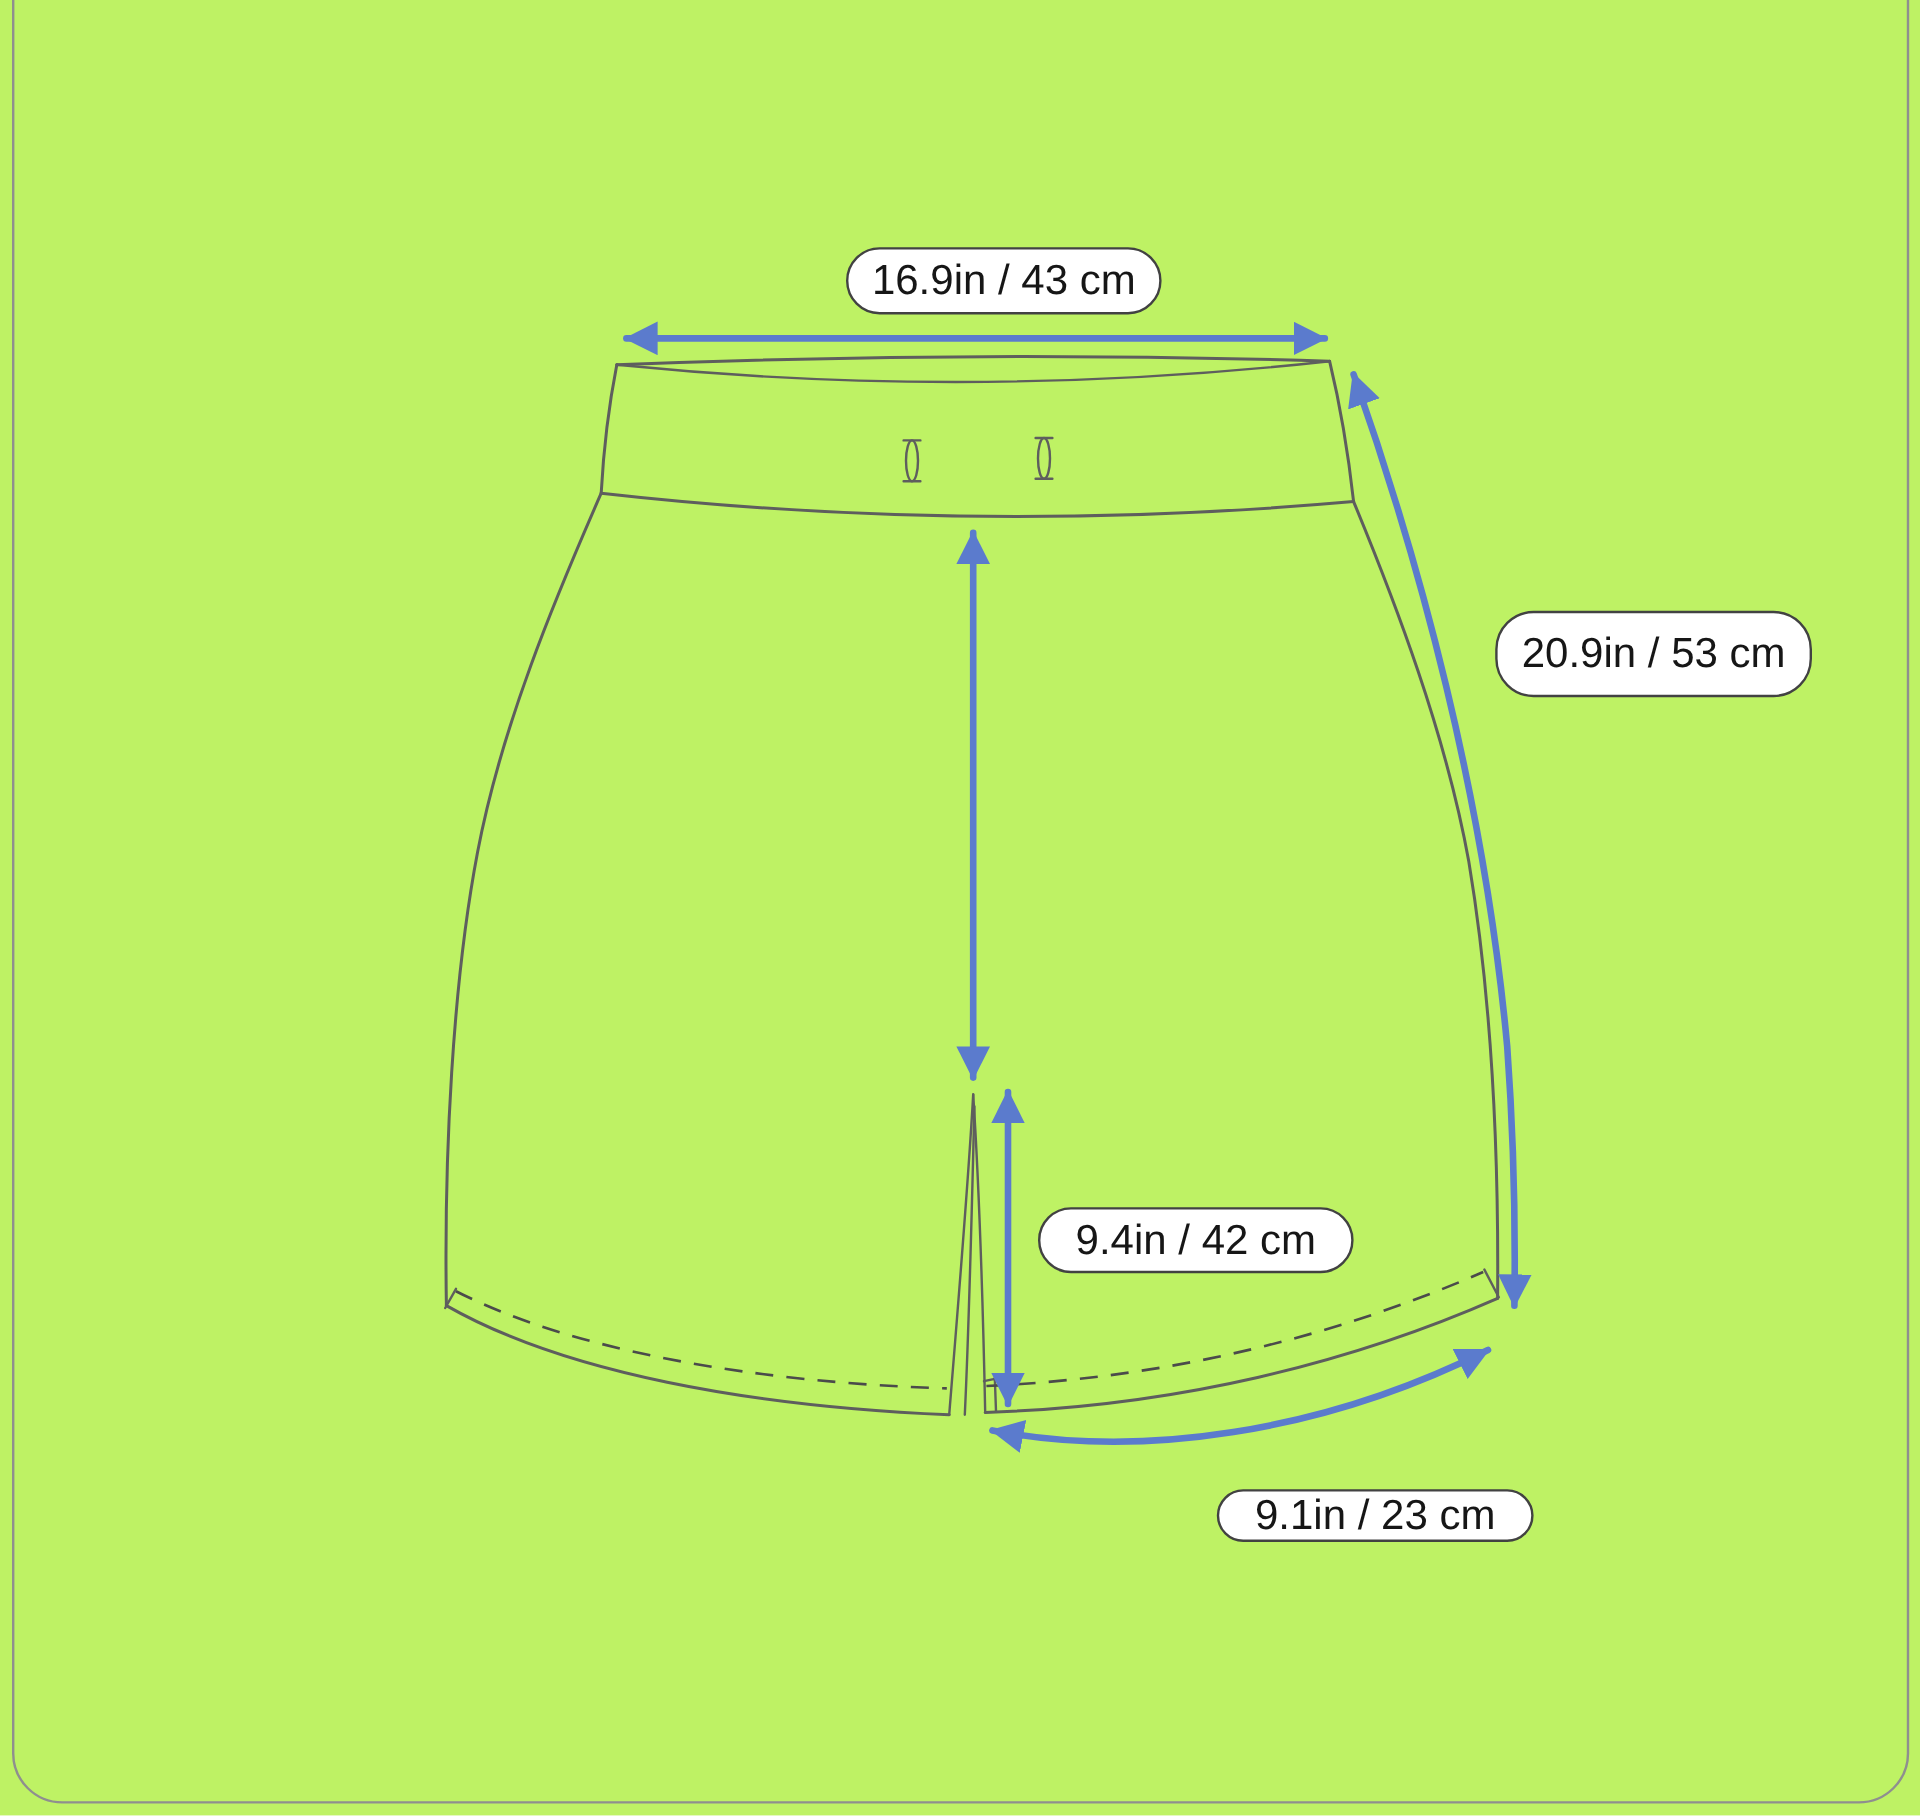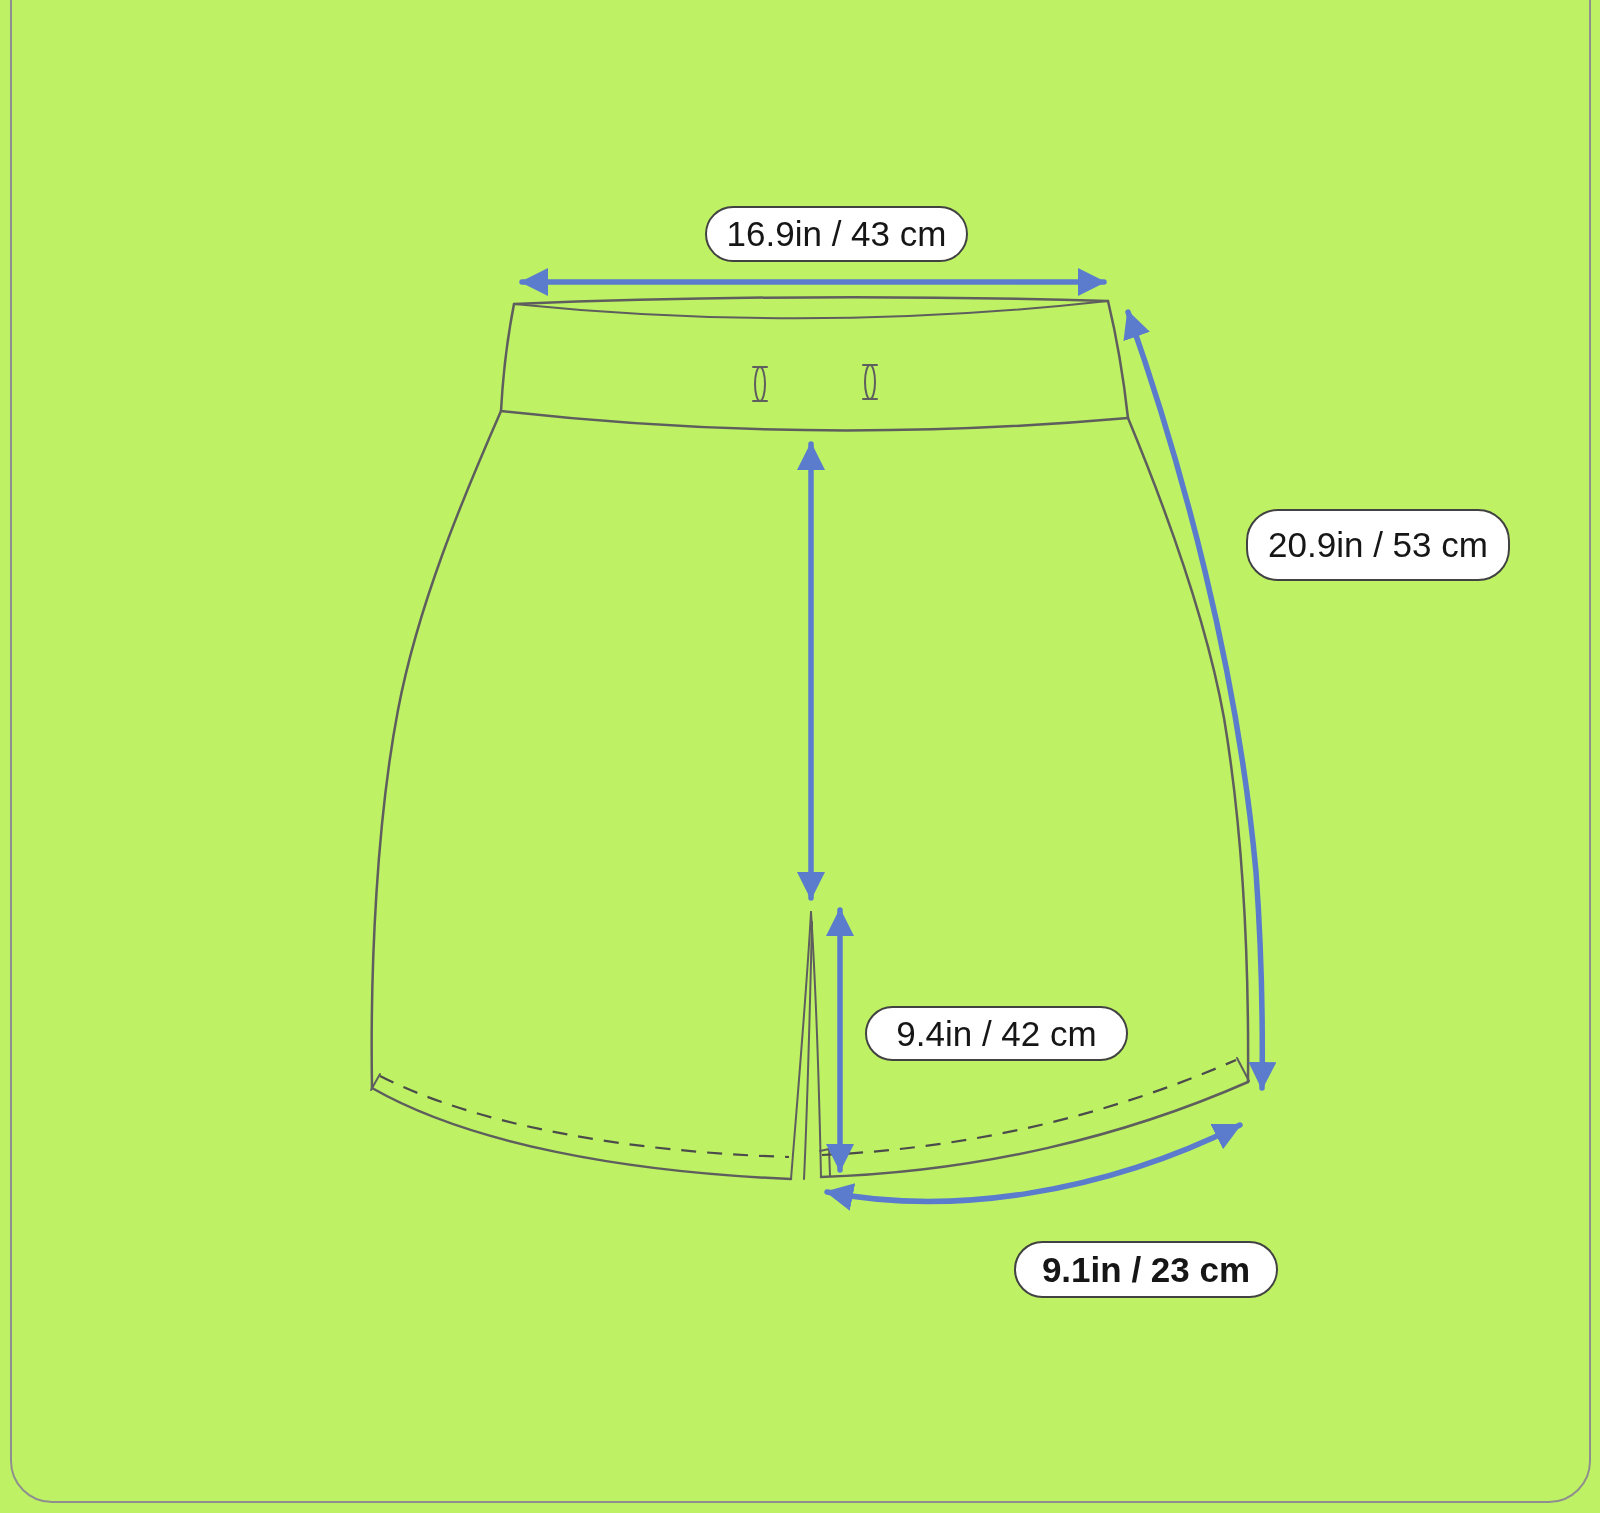--- a/index.html
+++ b/index.html
@@ -84,16 +84,16 @@
     <path class="arrow" marker-start="url(#ah)" marker-end="url(#ah)" d="M 827 1192 C 950 1216, 1102 1194, 1240 1125"></path>
   </svg>
 
   <div class="measurement-pill" style="left:705px;top:206px;width:263px;height:56px;">16.9in / 43 cm</div>
 
   <div class="measurement-pill" style="left:1246px;top:489px;width:264px;height:72px;margin-top:20px;">20.9in / 53 cm</div>
 
 
   <div class="measurement-pill" style="left:865px;top:1006px;width:263px;height:55px;">9.4in / 42 cm</div>
 
-  <div class="measurement-pill" style="left:1014px;top:1241px;width:264px;height:57px;font-weight:bold;">9.1in / 23 cm</div>
+  <div class="measurement-pill" style="left:1014px;top:1241px;width:264px;height:44px;">9.1in / 23 cm</div>
 
   <div class="page-card"></div>
 </div>
 
 </body></html>

